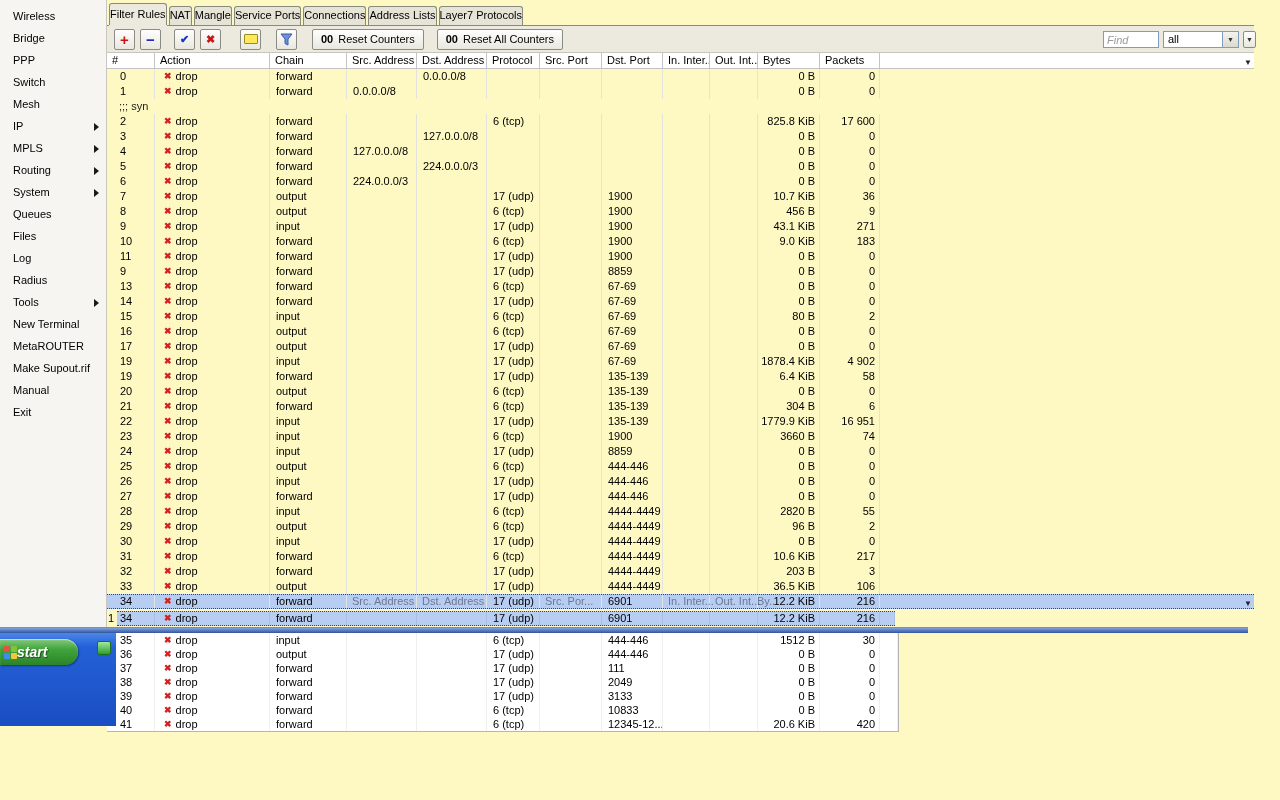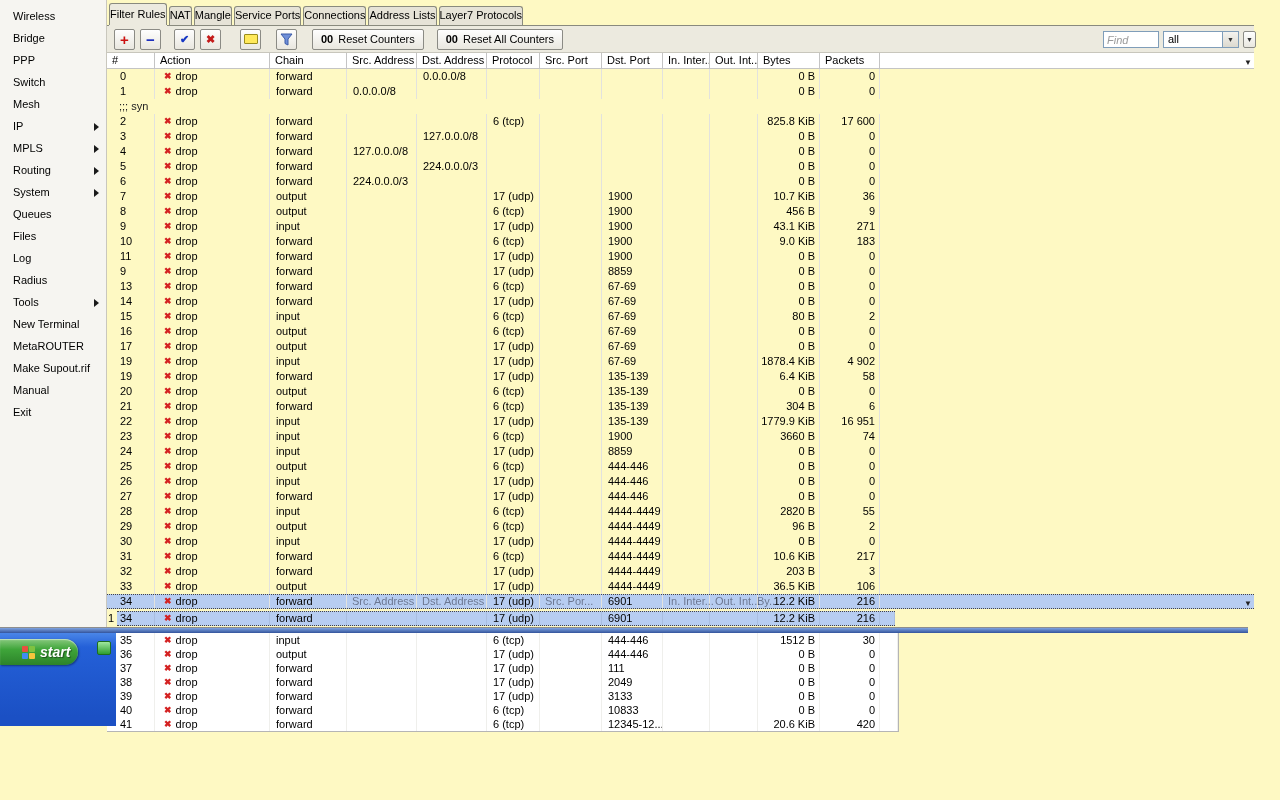--- a/index.html
+++ b/index.html
@@ -89,21 +89,21 @@
   .tbody-bottom{position:absolute;left:107px;top:633px;width:792px;background:#fff;box-sizing:border-box;
                 border-right:1px solid #b5b5b5;border-bottom:1px solid #b5b5b5;}
   .tbody-bottom .trow{height:14px;line-height:14px;}
   .tbody-bottom .cell{border-right:1px solid #efefec;}
 
   
   .taskbar{position:absolute;left:0;top:633px;width:116px;height:93px;
            background:linear-gradient(180deg,#4a86e8 0%,#2460d8 15%,#1b50c4 90%);}
   .start-btn{position:absolute;left:0;top:6px;width:78px;height:26px;border-radius:0 13px 13px 0;
              background:linear-gradient(180deg,#88c97e,#3fa53a 40%,#2c832a);
-             display:flex;align-items:center;gap:5px;padding-left:22px;box-sizing:border-box;
+             display:flex;align-items:center;padding-left:4px;box-sizing:border-box;
              box-shadow:inset 0 1px 1px rgba(255,255,255,.5),1px 1px 2px rgba(0,0,0,.4);cursor:default;}
   .start-label{color:#fff;font-style:italic;font-weight:bold;font-size:14px;text-shadow:1px 1px 1px rgba(0,0,0,.45);}
   .win-flag{position:relative;width:13px;height:13px;flex:0 0 13px;}
   .win-flag i{position:absolute;width:6px;height:6px;border-radius:1px;}
   .wf-r{left:0;top:0;background:#e8503f;} .wf-g{right:0;top:0;background:#7fc241;}
   .wf-b{left:0;bottom:0;background:#3f8cf3;} .wf-y{right:0;bottom:0;background:#f6c53d;}
   .tray-icon{position:absolute;left:97px;top:8px;width:14px;height:14px;box-sizing:border-box;
              background:linear-gradient(#9fe89f,#2f9e2f);border:1px solid #1d6e1d;border-radius:2px;}
 </style>
 </head>

